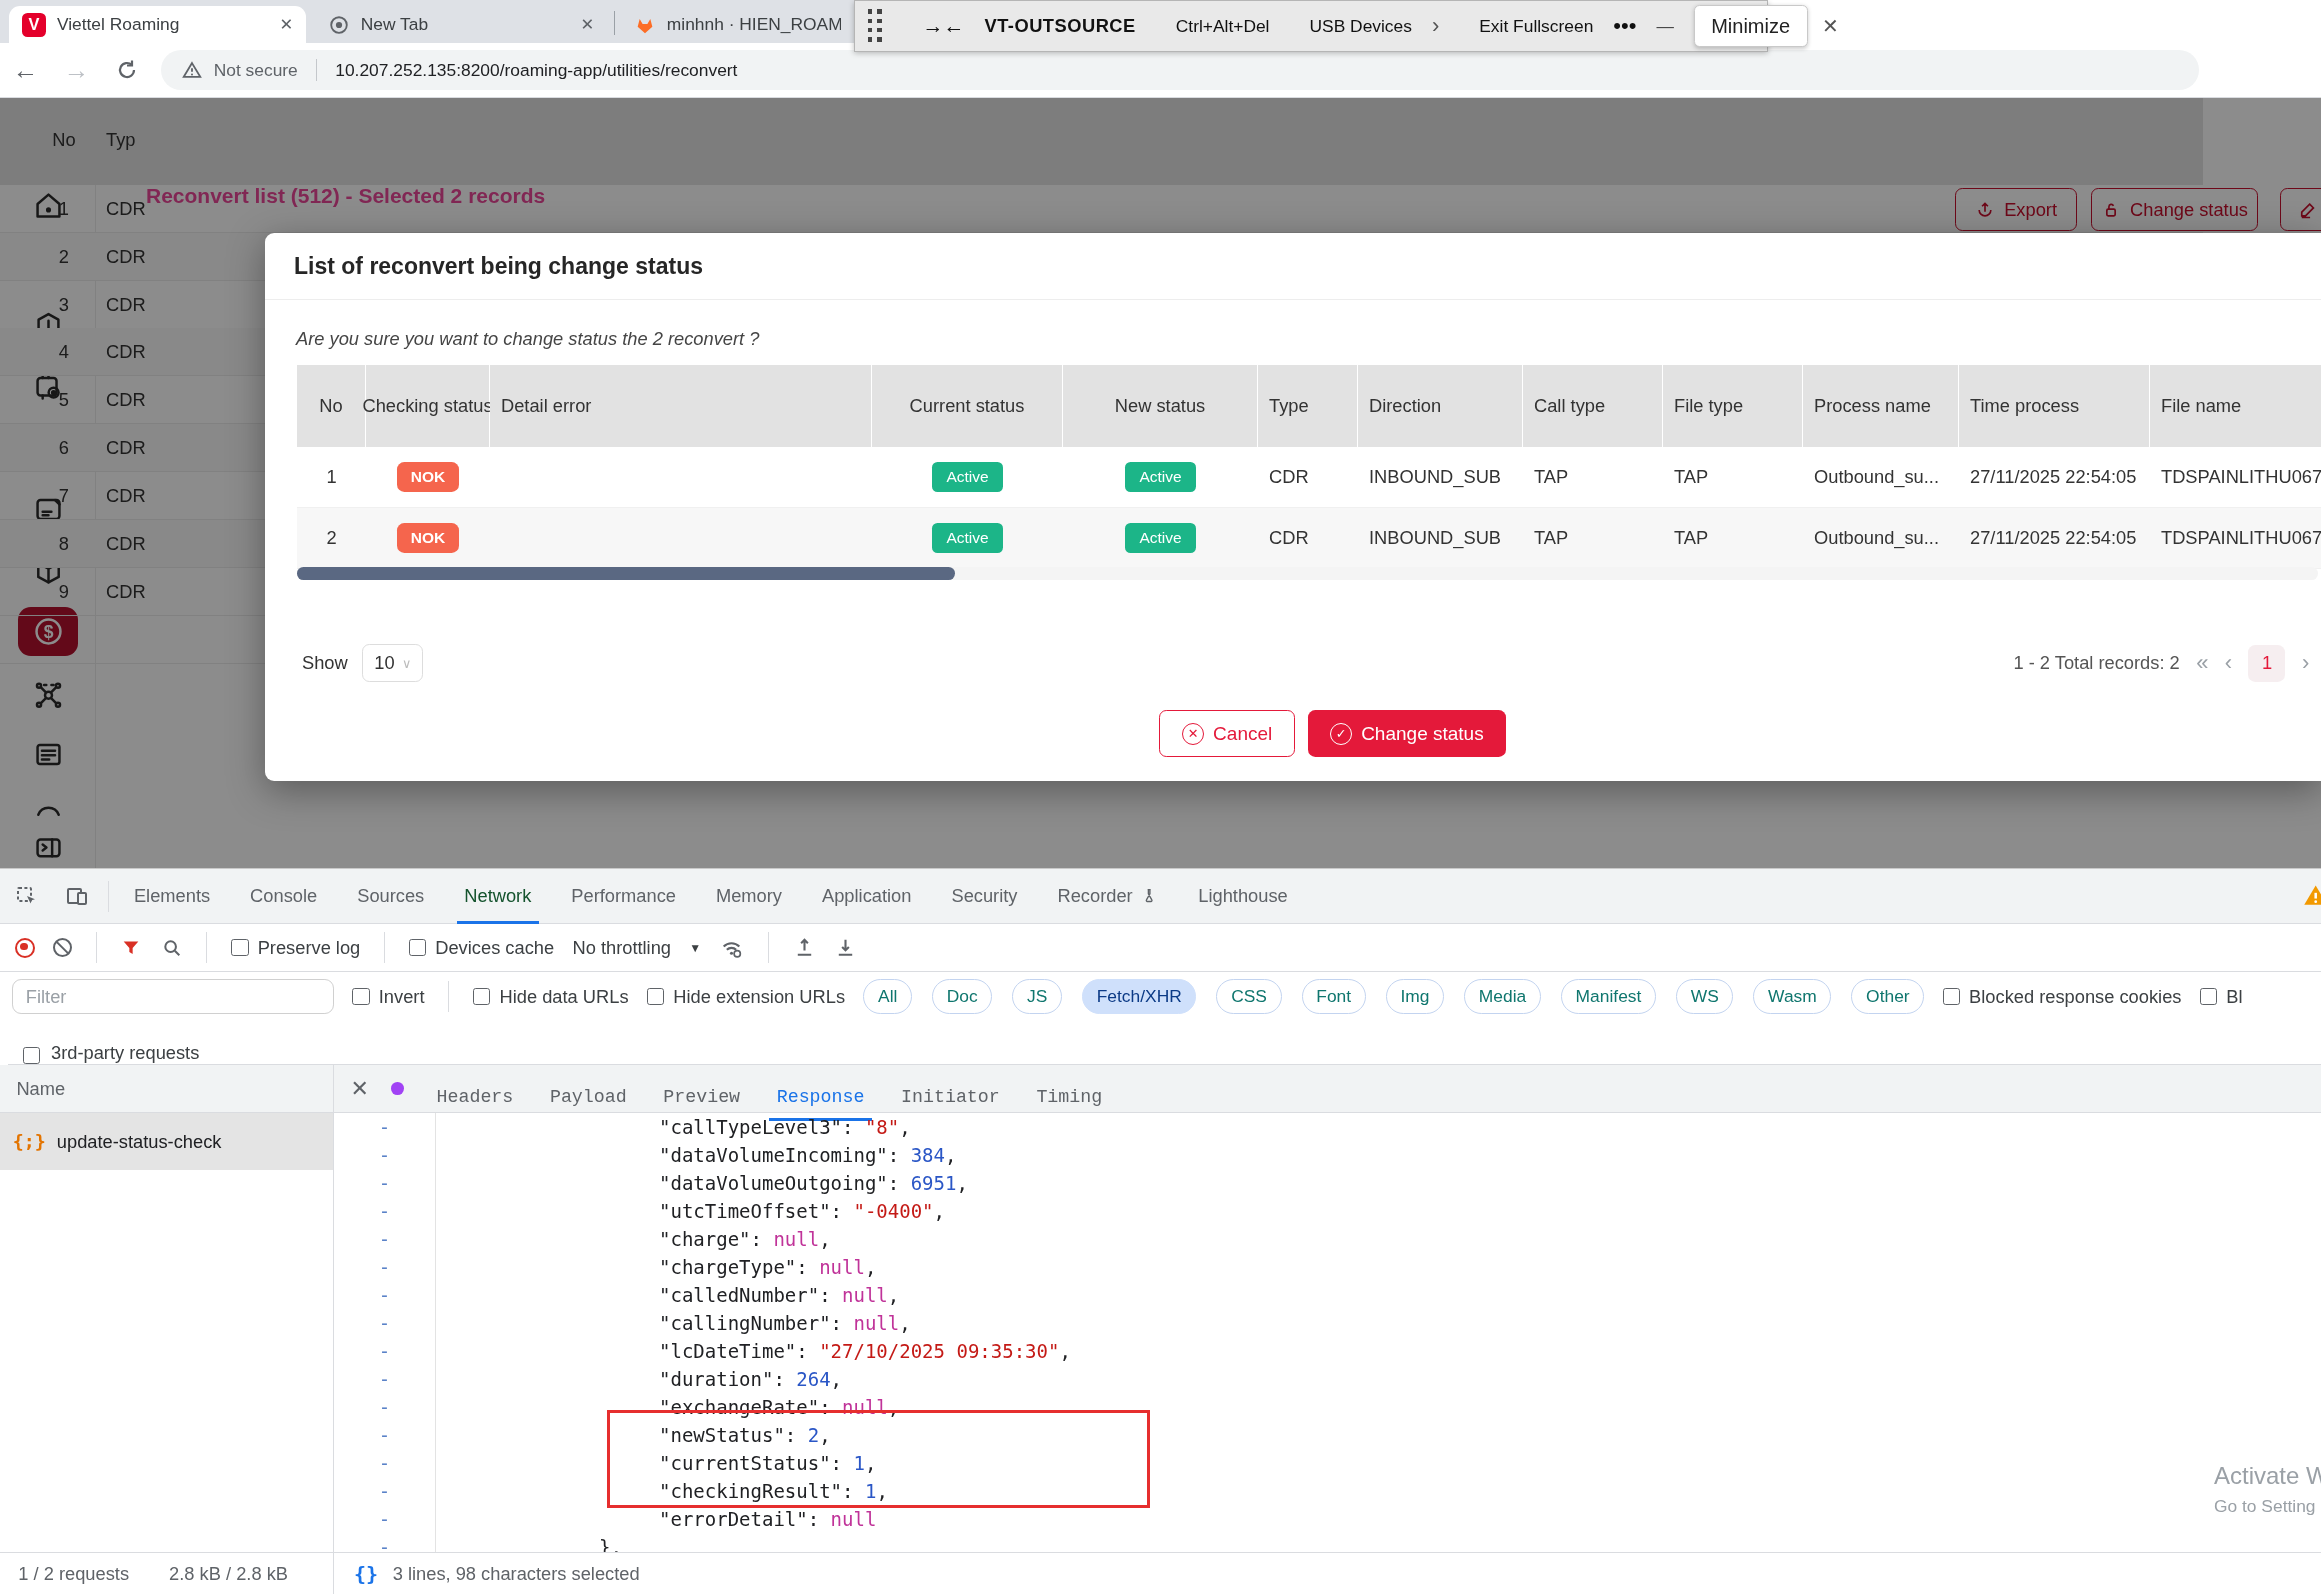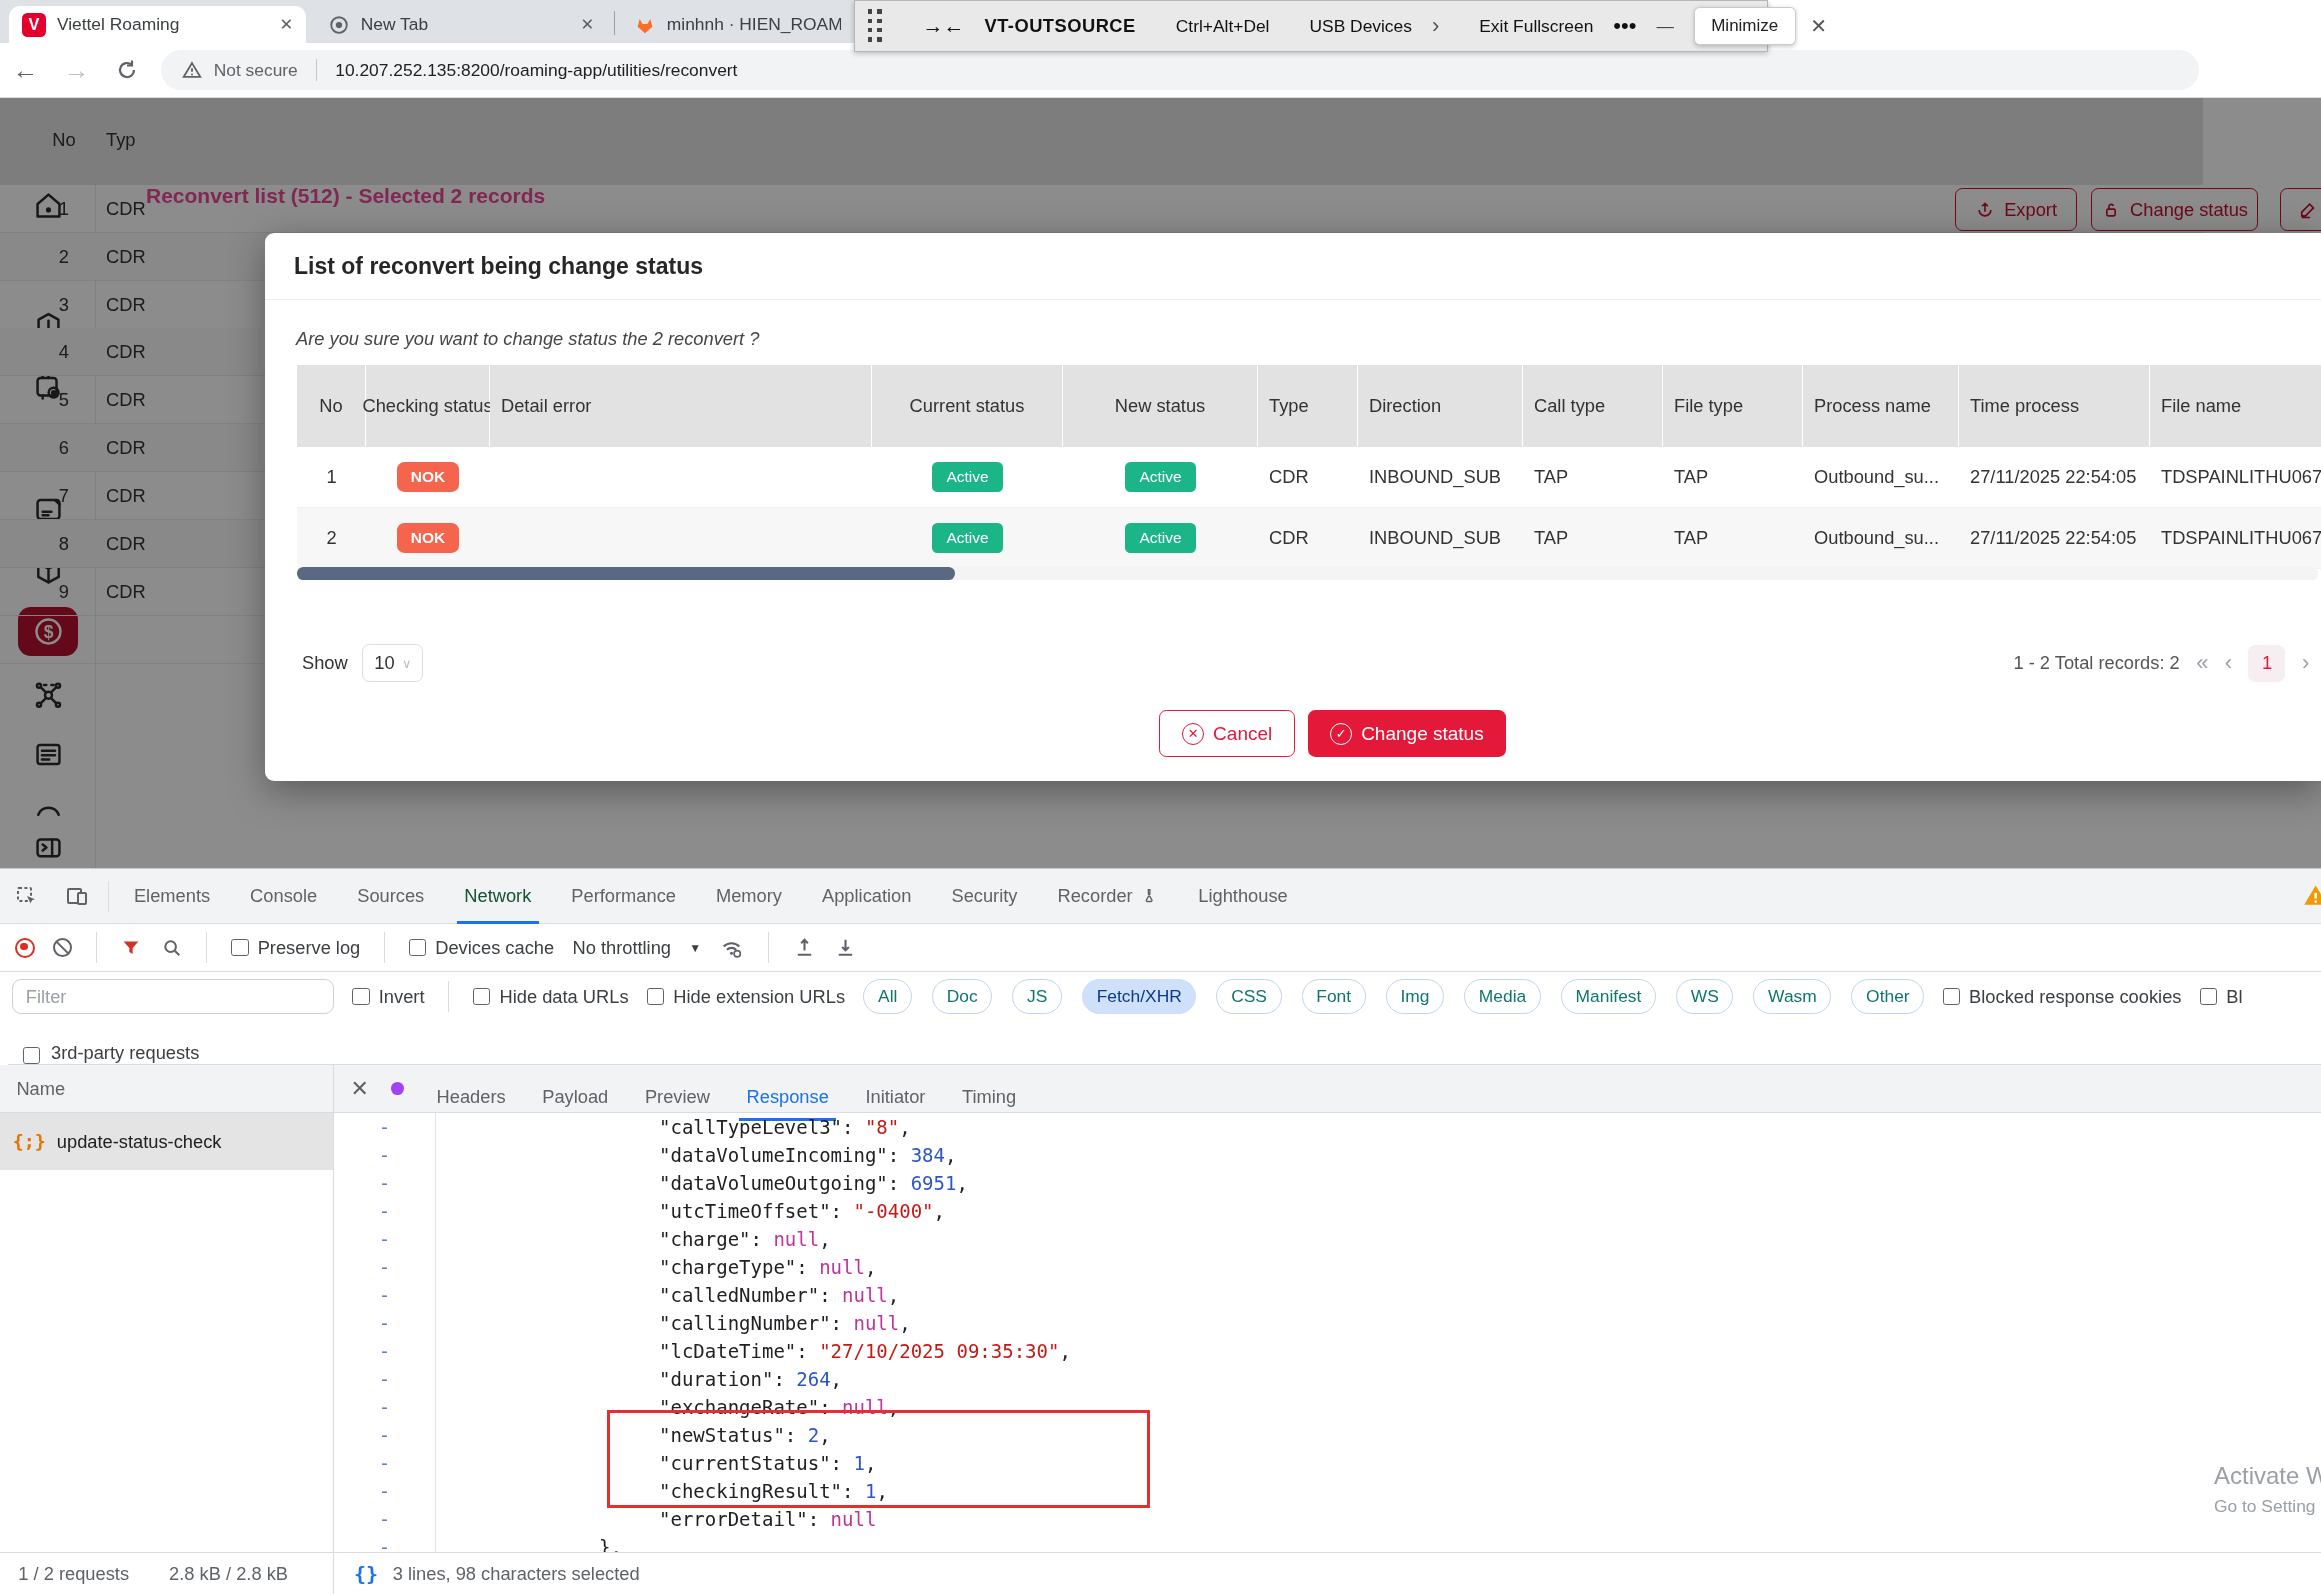--- a/index.html
+++ b/index.html
@@ -21,21 +21,21 @@
   #tabwhite { left:1768px; top:0; width:554px; height:43px; background:#fff; }
 
   #rdpbar { left:854px; top:0; width:914px; height:52px; background:#e9e9e9;
             border:0.9px solid #b5b5b5; box-shadow:0 1.8px 5.5px rgba(0,0,0,.25);
             display:flex; align-items:center; gap:20px; padding:0 12.8px; z-index:60; }
   .grip { display:grid; grid-template-columns:repeat(2,5.5px); grid-auto-rows:5.5px; gap:3.7px; }
   .grip i { width:4.6px; height:4.6px; background:#444; }
   .rdptxt { font-size:17.4px; color:#111; white-space:nowrap; }
   .rdpbold { font-weight:bold; font-size:18.3px; letter-spacing:0.5px; }
   .minbox { position:relative; background:#fff; border:0.9px solid #c9c9c9; border-radius:5.5px;
-            padding:8.2px 16.4px; font-size:17px; color:#222; box-shadow:0 1.8px 4.6px rgba(0,0,0,.2); }
+            padding:8.2px 16.4px; font-size:20px; color:#222; box-shadow:0 1.8px 4.6px rgba(0,0,0,.2); }
   .minx { font-size:20px; color:#555; margin-left:-5.5px; }
 
   #urlbar { left:0; top:43px; width:2322px; height:55px; background:#fff;
             border-bottom:0.9px solid #dadce0; display:flex; align-items:center; }
   .navbtn { font-size:25.6px; color:#5f6368; width:51px; text-align:center; }
   .navbtn.dis { color:#bdc1c6; }
   #omnibox { margin-left:9.1px; height:40px; width:2038px; background:#f1f3f4; border-radius:20px;
              display:flex; align-items:center; padding:0 20px; gap:11px; }
   #omnibox .sec { color:#5f6368; font-size:17.4px; }
   #omnibox .sep { width:0.9px; height:22px; background:#c4c7cb; margin:0 7.3px; }
@@ -602,21 +602,21 @@
     <div id="reqrow">
       <span class="jsonico">{;}</span>
       <span>update-status-check</span>
     </div>
   </div>
 
   <div id="detail">
     <div id="dettabs">
       <span class="x">✕</span>
       <span class="pdot"></span>
-      <span id="dettabrow" style="display:flex; height:32px;">
+      <span id="dettabrow" style="display:flex; height:32px;font-family:Liberation Mono, monospace;">
           <span class="detab">Headers</span>
           <span class="detab">Payload</span>
           <span class="detab">Preview</span>
           <span class="detab on">Response</span>
           <span class="detab">Initiator</span>
           <span class="detab">Timing</span>
         </span>
     </div>
     <div id="code">
       <div id="gutterline"></div>

